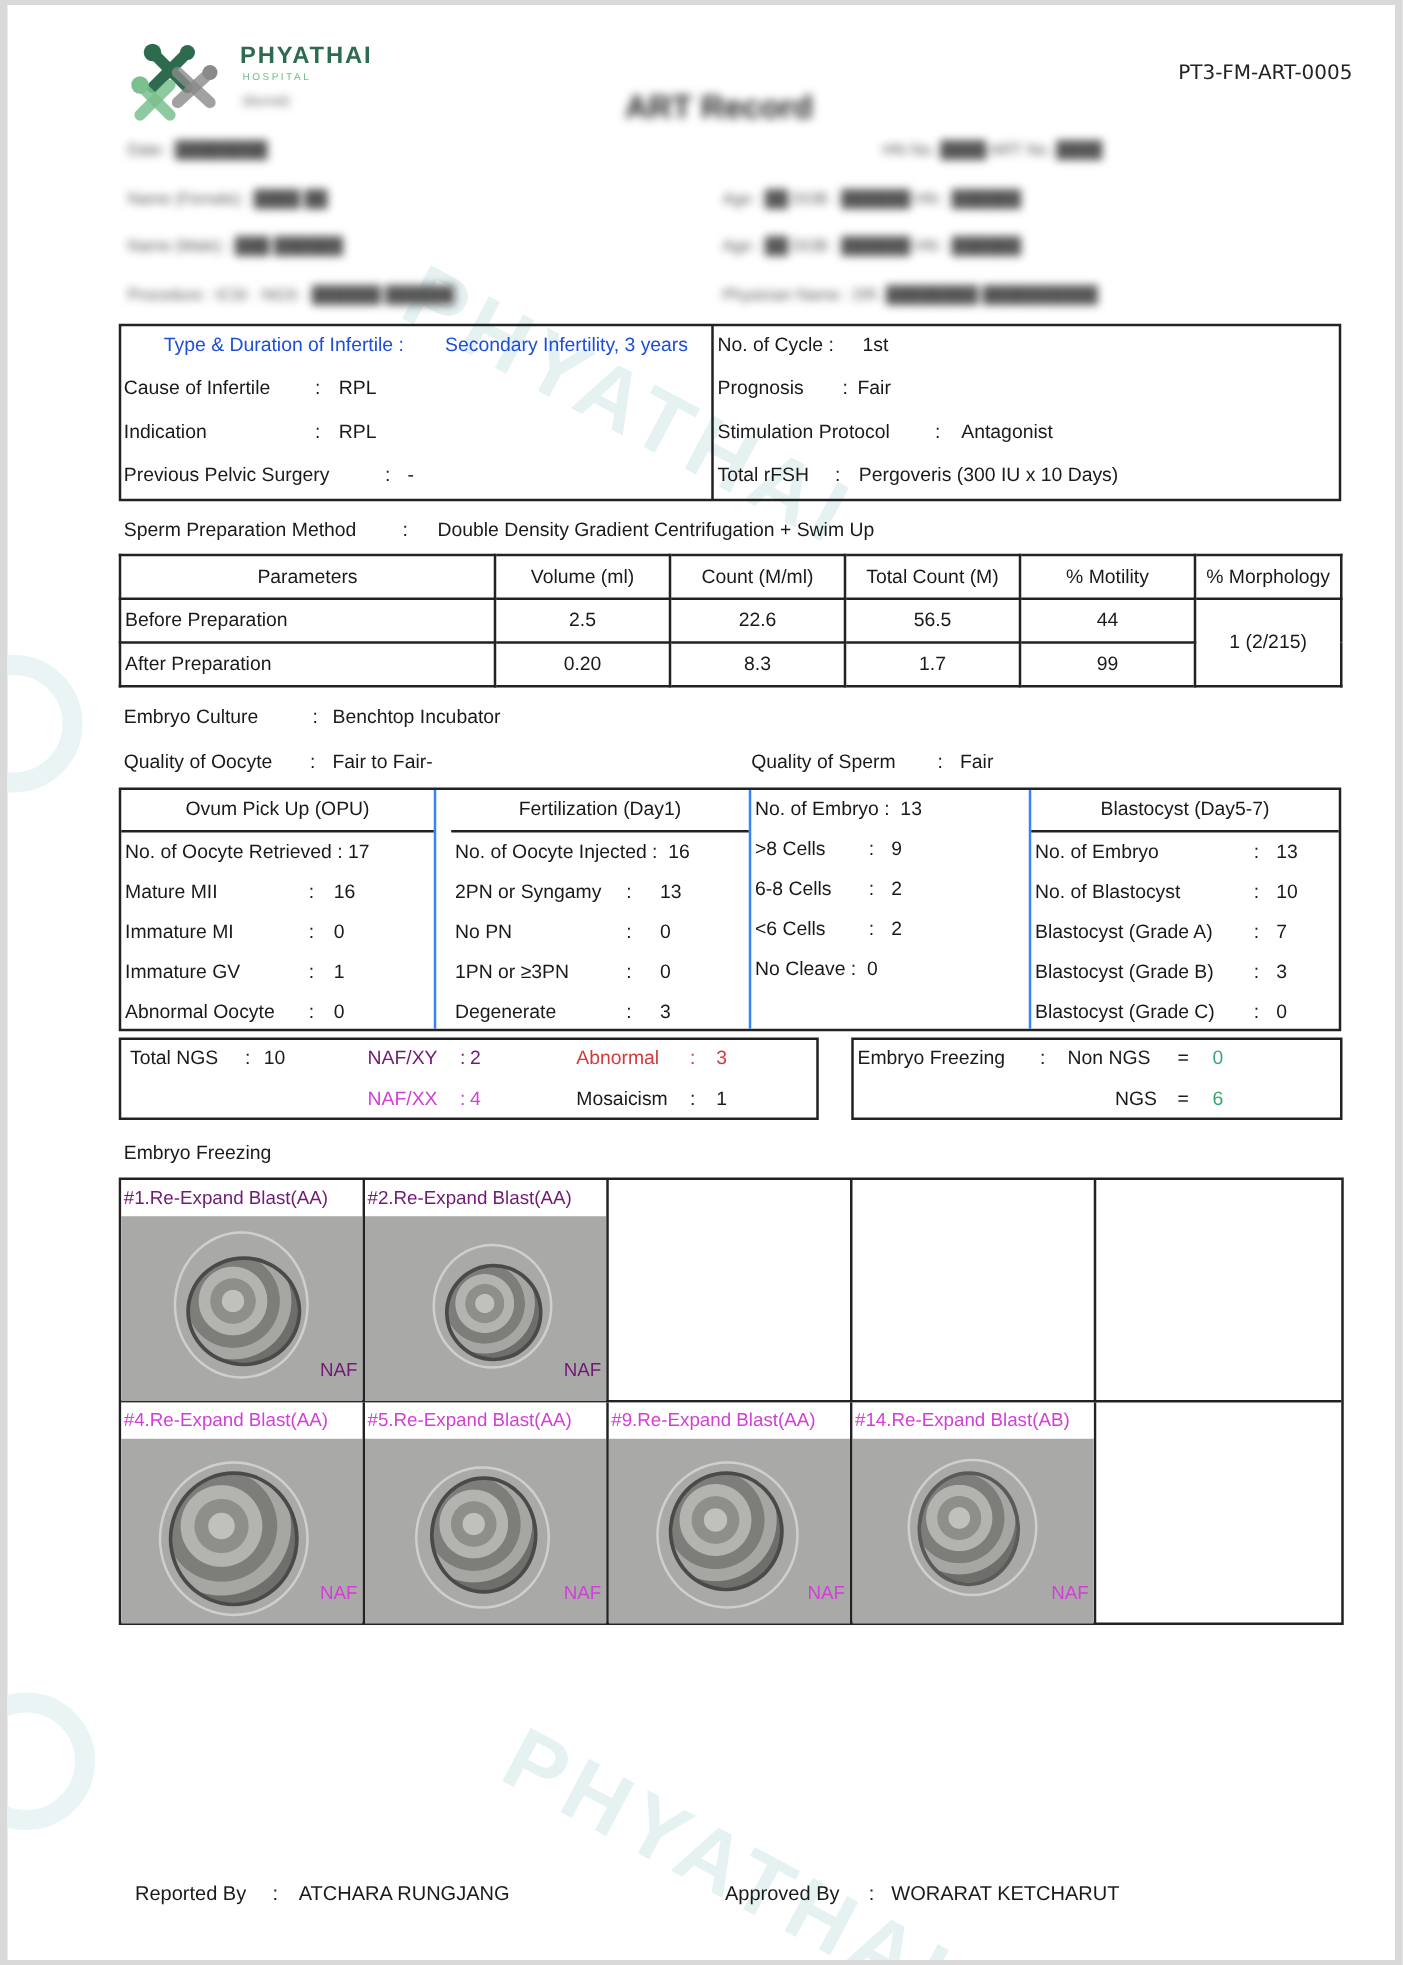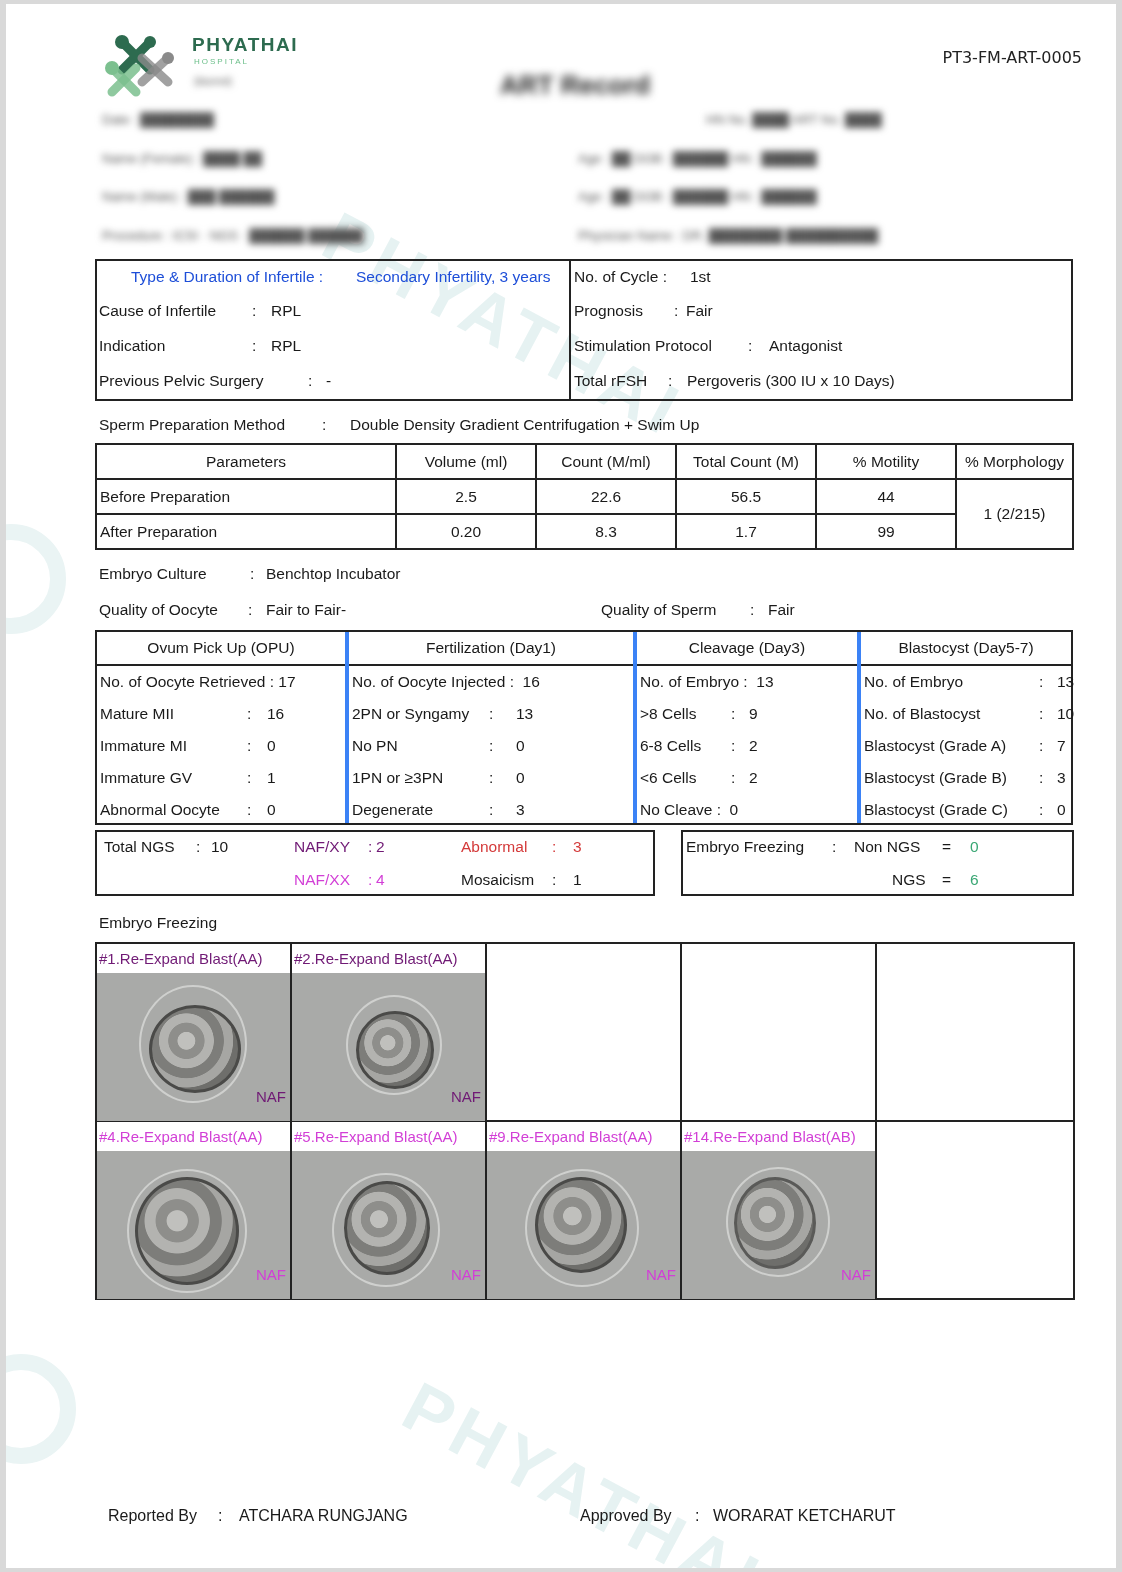--- a/index.html
+++ b/index.html
@@ -17,21 +17,21 @@
   .title { left: 494px; top: 66px; font-size: 26px; font-weight: bold; color: #222; filter: blur(4px); }
   .hdr-row { position: absolute; font-size: 13px; }
   .box { position: absolute; border: 2px solid #222; }
   .lbl { position: absolute; font-size: 15.5px; white-space: nowrap; }
   .faint { color: #1d4ed8; margin-left: 32px; }
   table { border-collapse: collapse; position: absolute; font-size: 15.5px; }
   td, th { border: 2px solid #222; font-weight: normal; padding: 0 3px; }
   .sp th, .sp td { height: 35px; text-align: center; }
   .sp td.l { text-align: left; }
   .emb { position: absolute; left: 92px; top: 626px; width: 978px; height: 195px; border: 2px solid #222; display: flex; }
-  .emb .col { border-right: 4px solid #3b82f6; position: relative; }
+  .emb .col { border-right: 2px solid #3b82f6; position: relative; }
   .emb .col:last-child { border-right: none; }
   .emb .ch { height: 34px; border-bottom: 2px solid #222; text-align: center; line-height: 32px; font-size: 15.5px; }
   .emb .r { height: 32px; line-height: 32px; font-size: 15.5px; position: relative; padding-left: 3px; white-space: nowrap; }
   .emb .r .c { position: absolute; }
   .blue { color: #701a75; }
   .pink { color: #d23fd6; }
   .red { color: #d43a3a; }
   .green { color: #3aa774; }
   .grid { position: absolute; left: 92px; top: 938px; width: 980px; height: 358px; border: 2px solid #222; }
   .cell { position: absolute; width: 195px; height: 177px; border-right: 2px solid #222; overflow: hidden; }
@@ -163,30 +163,29 @@
 
   <div class="emb" style="left:89px;">
     <div class="col" style="width:252px;">
       <div class="ch">Ovum Pick Up (OPU)</div>
       <div class="r"><span>No. of Oocyte Retrieved</span><span> : </span><span>17</span></div>
       <div class="r"><span>Mature MII</span><span class="c" style="left:150px;">:</span><span class="c" style="left:170px;">16</span></div>
       <div class="r"><span>Immature MI</span><span class="c" style="left:150px;">:</span><span class="c" style="left:170px;">0</span></div>
       <div class="r"><span>Immature GV</span><span class="c" style="left:150px;">:</span><span class="c" style="left:170px;">1</span></div>
       <div class="r"><span>Abnormal Oocyte</span><span class="c" style="left:150px;">:</span><span class="c" style="left:170px;">0</span></div>
     </div>
-    <div class="col" style="width:288px;">
+    <div class="col" style="width:252px;padding-left:12px;">
       <div class="ch">Fertilization (Day1)</div>
       <div class="r"><span>No. of Oocyte Injected</span><span> :&nbsp; </span><span>16</span></div>
       <div class="r"><span>2PN or Syngamy</span><span class="c" style="left:140px;">:</span><span class="c" style="left:167px;">13</span></div>
       <div class="r"><span>No PN</span><span class="c" style="left:140px;">:</span><span class="c" style="left:167px;">0</span></div>
       <div class="r"><span>1PN or ≥3PN</span><span class="c" style="left:140px;">:</span><span class="c" style="left:167px;">0</span></div>
       <div class="r"><span>Degenerate</span><span class="c" style="left:140px;">:</span><span class="c" style="left:167px;">3</span></div>
     </div>
     <div class="col" style="width:224px;">
-      <div class="ch">Cleavage (Day3)</div>
       <div class="r"><span>No. of Embryo</span><span> :&nbsp; </span><span>13</span></div>
       <div class="r"><span>&gt;8  Cells</span><span class="c" style="left:94px;">:</span><span class="c" style="left:112px;">9</span></div>
       <div class="r"><span>6-8 Cells</span><span class="c" style="left:94px;">:</span><span class="c" style="left:112px;">2</span></div>
       <div class="r"><span>&lt;6  Cells</span><span class="c" style="left:94px;">:</span><span class="c" style="left:112px;">2</span></div>
       <div class="r"><span>No Cleave</span><span> :&nbsp; </span><span>0</span></div>
     </div>
     <div class="col" style="flex:1;">
       <div class="ch">Blastocyst (Day5-7)</div>
       <div class="r"><span>No. of Embryo</span><span class="c" style="left:178px;">:</span><span class="c" style="left:196px;">13</span></div>
       <div class="r"><span>No. of Blastocyst</span><span class="c" style="left:178px;">:</span><span class="c" style="left:196px;">10</span></div>

